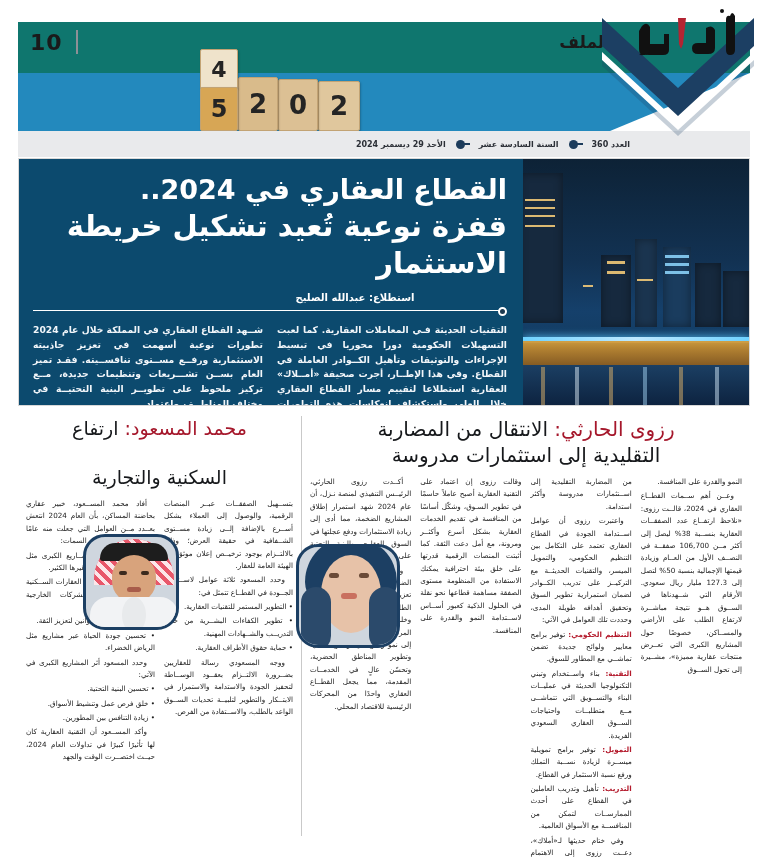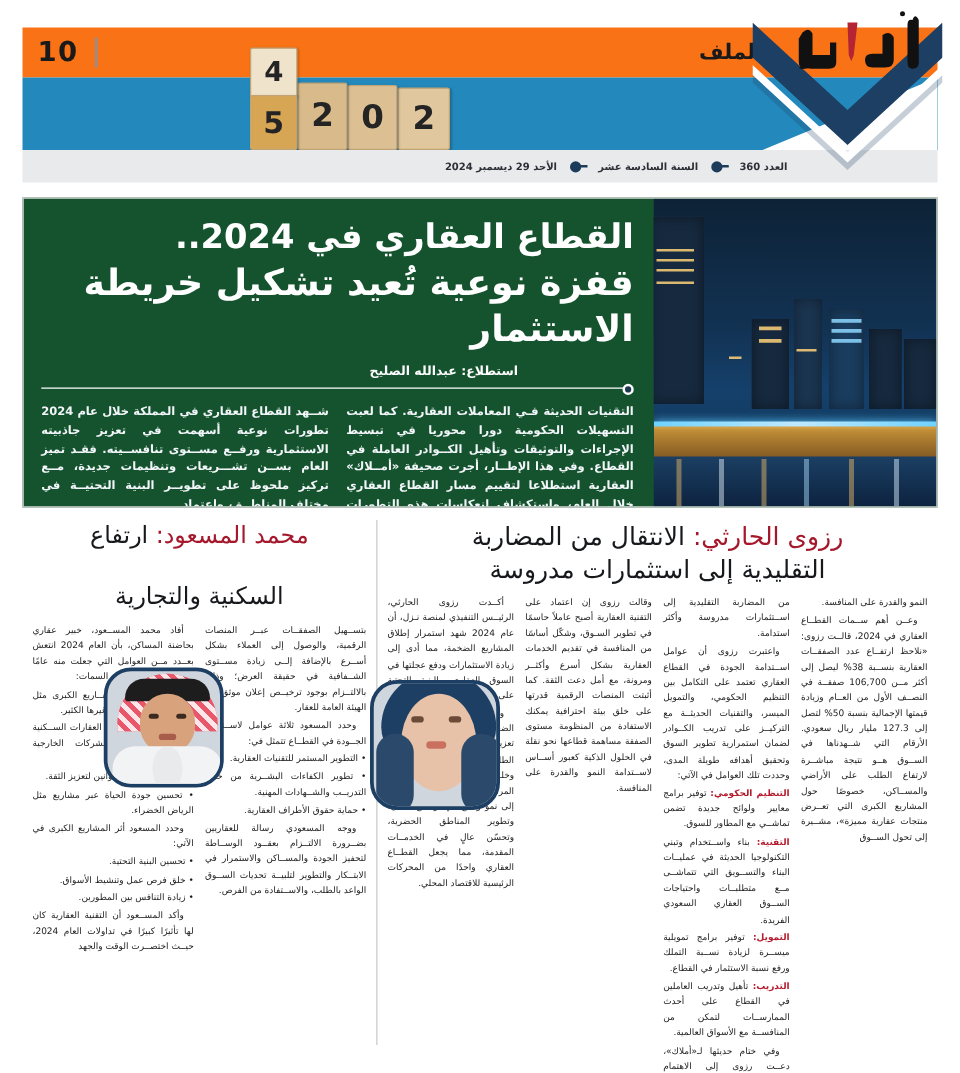--- a/index.html
+++ b/index.html
@@ -18,22 +18,22 @@
   }
 
   
   .masthead {
     position: relative;
     height: 128px;
     margin: 22px 18px 0 18px;
   }
   .mast-toprow {
     position: relative;
-    height: 40px;
-    background: #f97316;
+    height: 51px;
+    background: #0f766e;
     display: flex;
     align-items: center;
   }
   .page-num {
     position: absolute;
     left: 12px; top: 0;
     height: 40px;
     display: flex; align-items: center;
     font-size: 22px; font-weight: bold; color: #1a1a1a;
     letter-spacing: 1px;
@@ -122,21 +122,21 @@
     width: 152px; height: 140px;
     z-index: 5;
   }
   .logo svg { display: block; }
 
   
   .hero {
     position: relative;
     margin: 8px 18px 0 18px;
     height: 248px;
-    background: #14532d;
+    background: #0c4a6e;
     display: flex;
     overflow: hidden;
     border: 1px solid #d8d8d8;
   }
   .hero-photo {
     position: relative;
     width: 226px; height: 100%;
     background: linear-gradient(180deg,#0d2236 0%, #123253 42%, #15406b 62%, #123b60 78%, #0e2c4a 100%);
     overflow: hidden;
     flex: 0 0 226px;
@@ -440,21 +440,21 @@
         <div class="pt-face" style="left:36px;top:60px;width:24px;height:36px;background:#e8eaec;"></div>
       </div>
 
       <div class="cols">
         <div class="col">
           <p class="noind">بتســهيل الصفقــات عبــر المنصات الرقمية، والوصول إلى العملاء بشكل أســرع بالإضافة إلــى زيادة مســتوى الشــفافية في حقيقة العرض؛ وذلك بالالتــزام بوجود ترخيــص إعلان موثق من الهيئة العامة للعقار.</p>
           <p>وحدد المسعود ثلاثة عوامل لاســتدامة الجــودة في القطــاع تتمثل في:</p>
           <p class="noind bullet">• التطوير المستمر للتقنيات العقارية.</p>
           <p class="noind bullet">• تطوير الكفاءات البشــرية من خلال التدريــب والشــهادات المهنية.</p>
           <p class="noind bullet">• حماية حقوق الأطراف العقارية.</p>
-          <p>ووجه المسعودي رسالة للعقاريين بضــرورة الالتــزام بعقــود الوســاطة لتحفيز الجودة والمســاكن والاستمرار في الابتــكار والتطوير لتلبيــة تحديات الســوق الواعد بالطلب، والاســتفادة من الفرص.</p>
+          <p>ووجه المسعودي رسالة للعقاريين بضــرورة الالتــزام بعقــود الوســاطة لتحفيز الجودة والاستدامة والاستمرار في الابتــكار والتطوير لتلبيــة تحديات الســوق الواعد بالطلب، والاســتفادة من الفرص.</p>
         </div>
         <div class="col">
           <p>أفاد محمد المســعود، خبير عقاري بحاضنة المساكن، بأن العام 2024 انتعش بعــدد مــن العوامل التي جعلت منه عامًا استثنائيًا، ومن أهم تلك السمات:</p>
           <p class="noind bullet">• التركيــز علــى المشــاريع الكبرى مثل نيوم والقدية والمكعب وغيرها الكثير.</p>
           <p class="noind bullet">• ارتفــاع الطلب علــى العقارات الســكنية والتجاريــة ودخول الشركات الخارجية السوق السعودي.</p>
           <p class="noind bullet">• تطــور اللوائــح والقوانين لتعزيز الثقة.</p>
           <p class="noind bullet">• تحسين جودة الحياة عبر مشاريع مثل الرياض الخضراء.</p>
           <p>وحدد المسعود أثر المشاريع الكبرى في الآتي:</p>
           <p class="noind bullet">• تحسين البنية التحتية.</p>
           <p class="noind bullet">• خلق فرص عمل وتنشيط الأسواق.</p>

